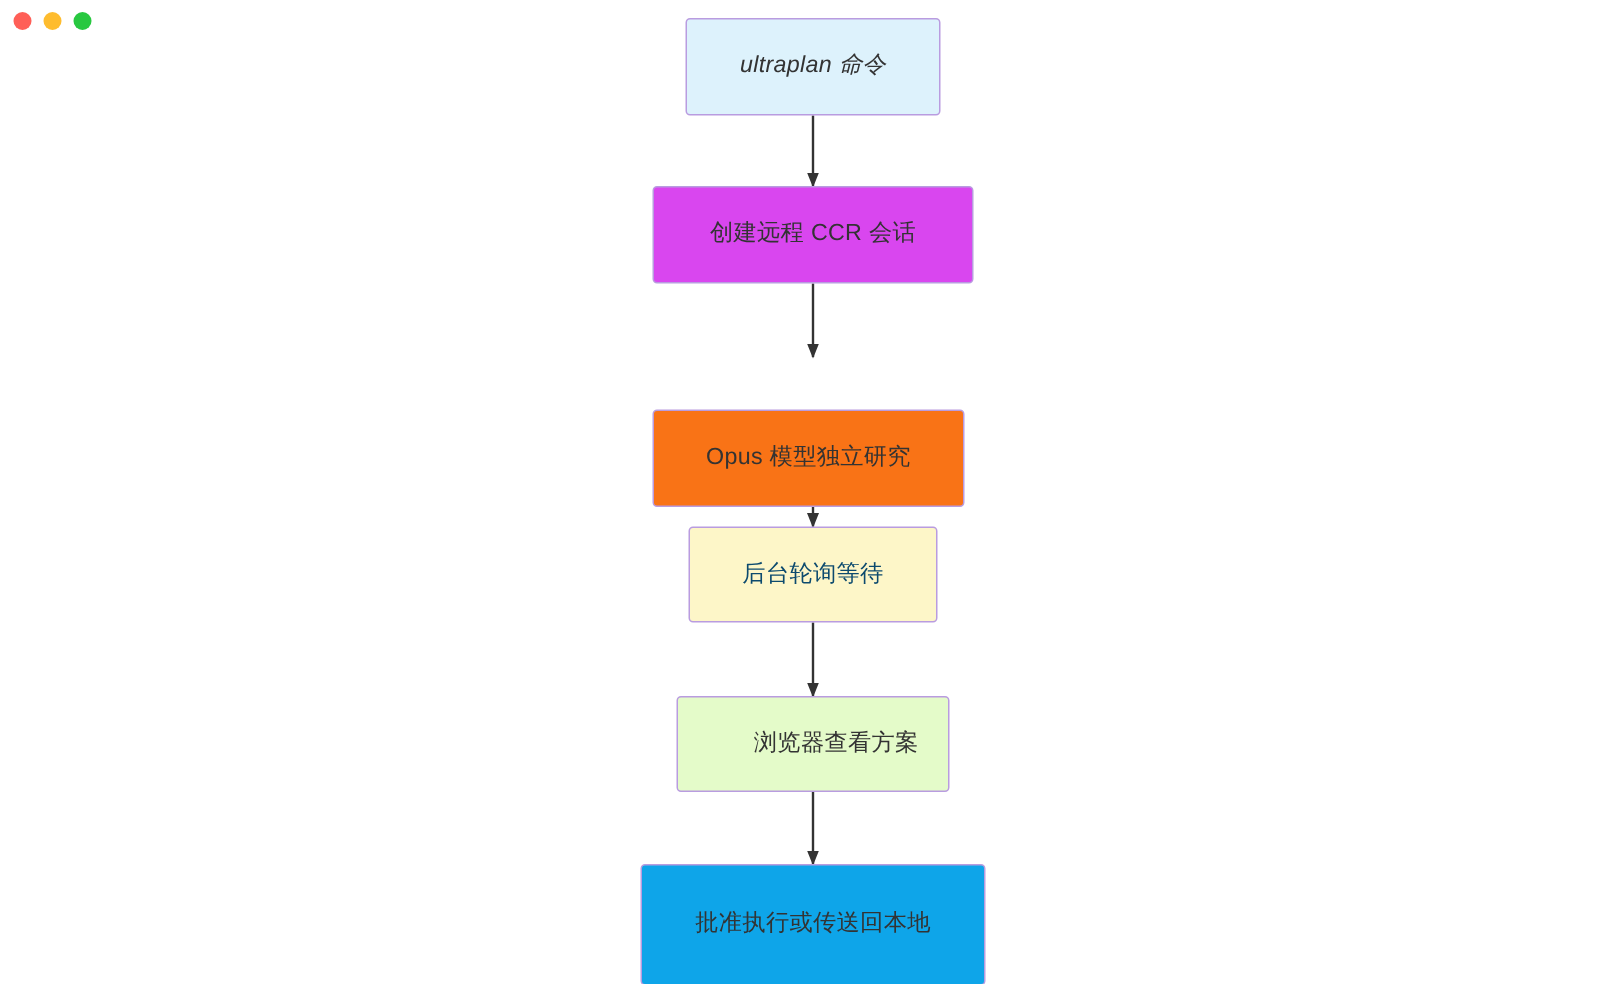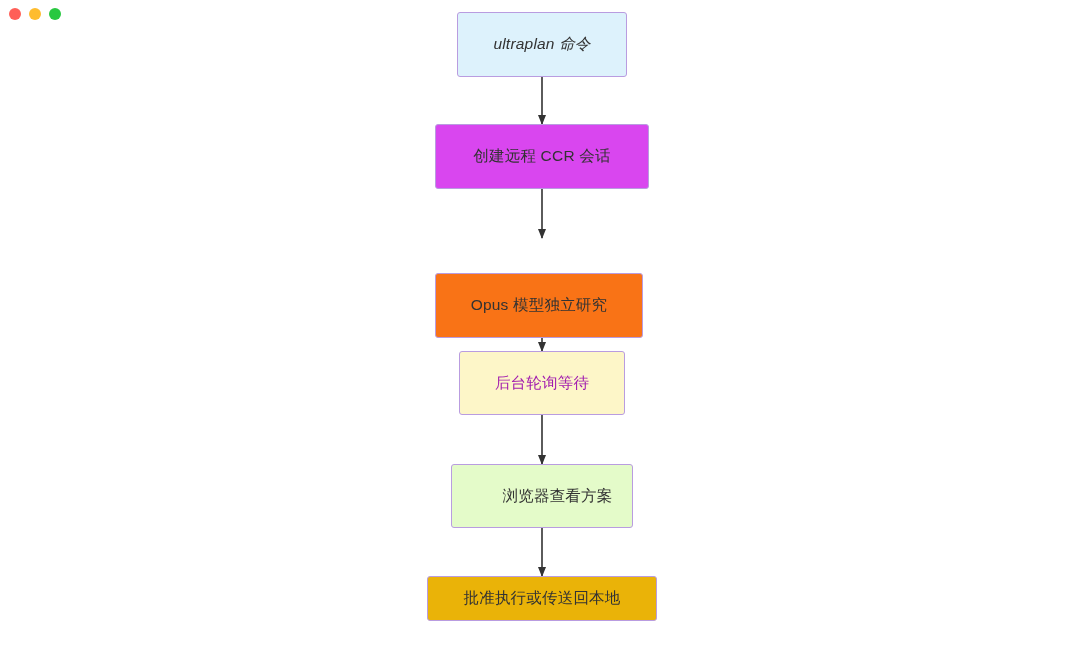--- a/index.html
+++ b/index.html
@@ -95,22 +95,22 @@
       <div class="flow-node" style="left: 457px; top: 12px; width: 170px; height: 65px; background: rgb(221, 242, 252); border-color: rgb(185, 156, 224);">
         <span class="flow-node-label" style="color: rgb(51, 51, 51); font-style: italic;">ultraplan 命令</span>
       </div>
       <div class="flow-node" style="left: 435px; top: 124px; width: 214px; height: 65px; background: #d946ef; border-color: rgb(185, 156, 224);">
         <span class="flow-node-label" style="color: rgb(51, 51, 51);">创建远程 CCR 会话</span>
       </div>
       <div class="flow-node" style="left: 435px; top: 238px; width: 208px; height: 65px; background: #f97316; border-color: rgb(185, 156, 224); margin-top: 35px;">
         <span class="flow-node-label" style="color: rgb(51, 51, 51);">Opus 模型独立研究</span>
       </div>
       <div class="flow-node" style="left: 459px; top: 351px; width: 166px; height: 64px; background: rgb(253, 246, 200); border-color: rgb(185, 156, 224);">
-        <span class="flow-node-label" style="color: #a21caf;">后台轮询等待</span>
+        <span class="flow-node-label" style="color: #0c4a6e;">后台轮询等待</span>
       </div>
       <div class="flow-node" style="left: 451px; top: 464px; width: 182px; height: 64px; background: rgb(228, 251, 201); border-color: rgb(185, 156, 224); padding-left: 31px;">
         <span class="flow-node-label" style="color: rgb(51, 51, 51);">浏览器查看方案</span>
       </div>
-      <div class="flow-node" style="left: 427px; top: 576px; width: 230px; height: 45px; background: #eab308; border-color: rgb(185, 156, 224);">
+      <div class="flow-node" style="left: 427px; top: 576px; width: 230px; height: 81px; background: #0ea5e9; border-color: rgb(185, 156, 224);">
         <span class="flow-node-label" style="color: rgb(51, 51, 51);">批准执行或传送回本地</span>
       </div>
     </div>
 </div>
 
 </body></html>

